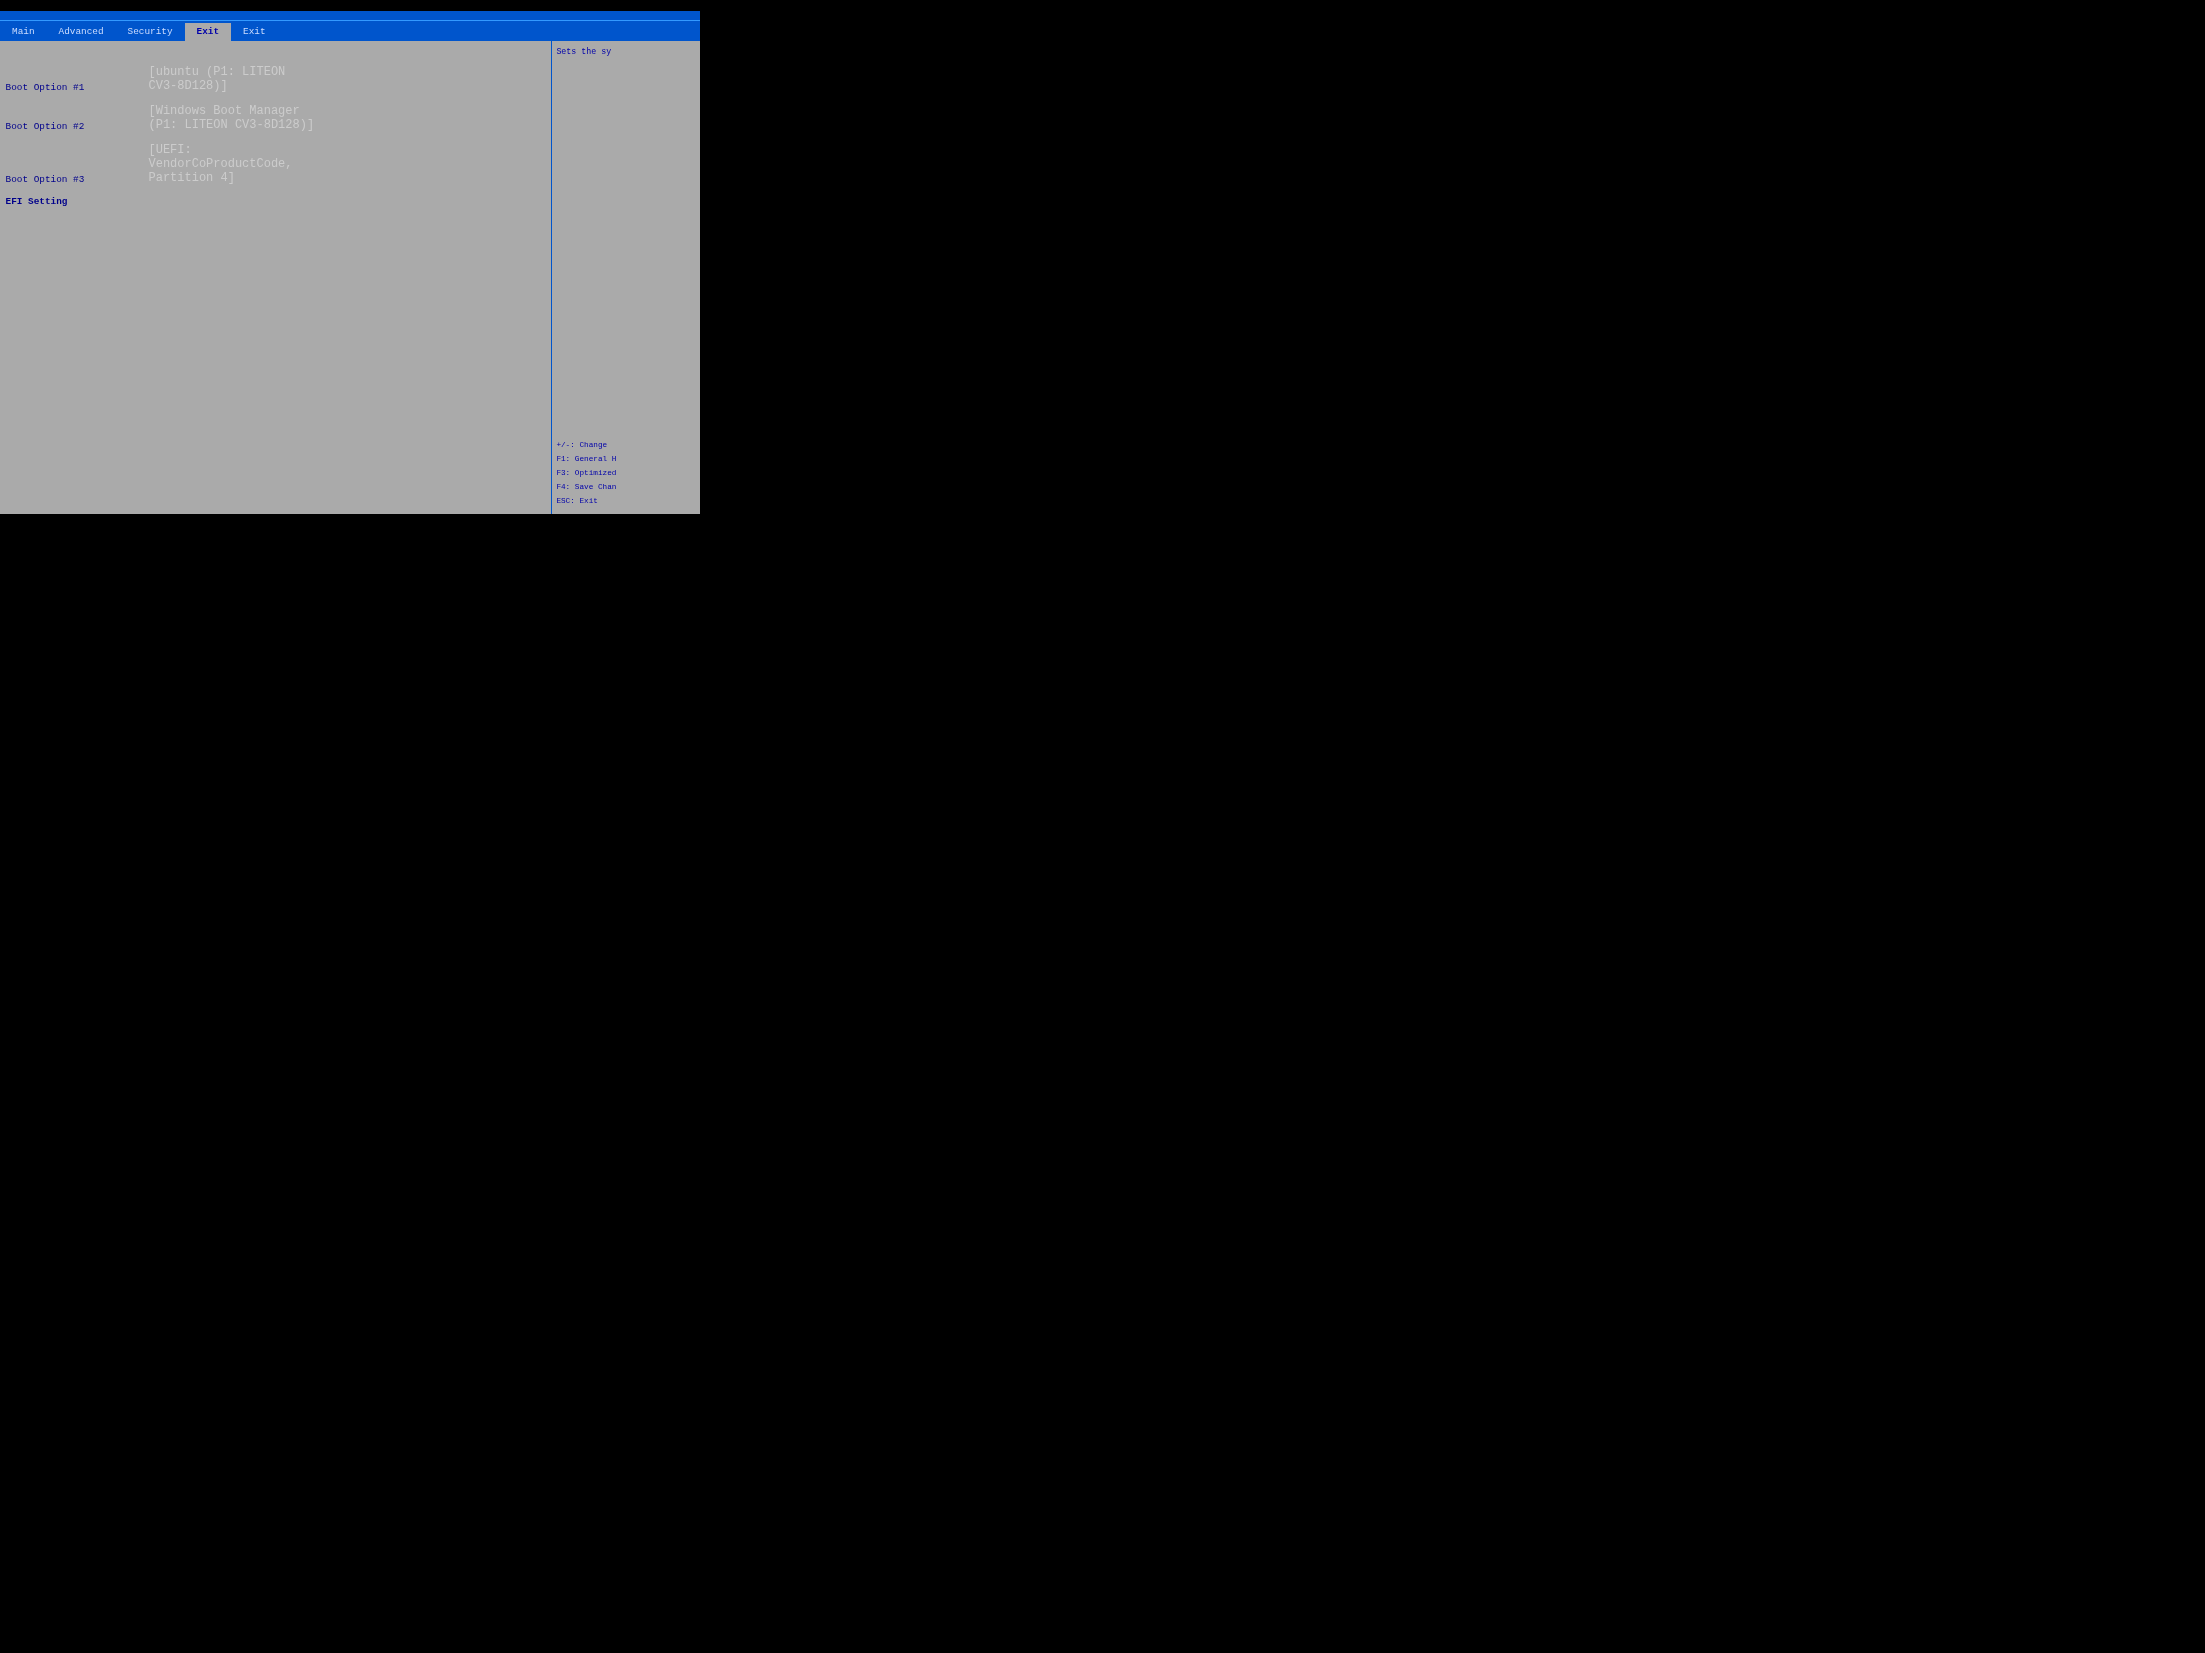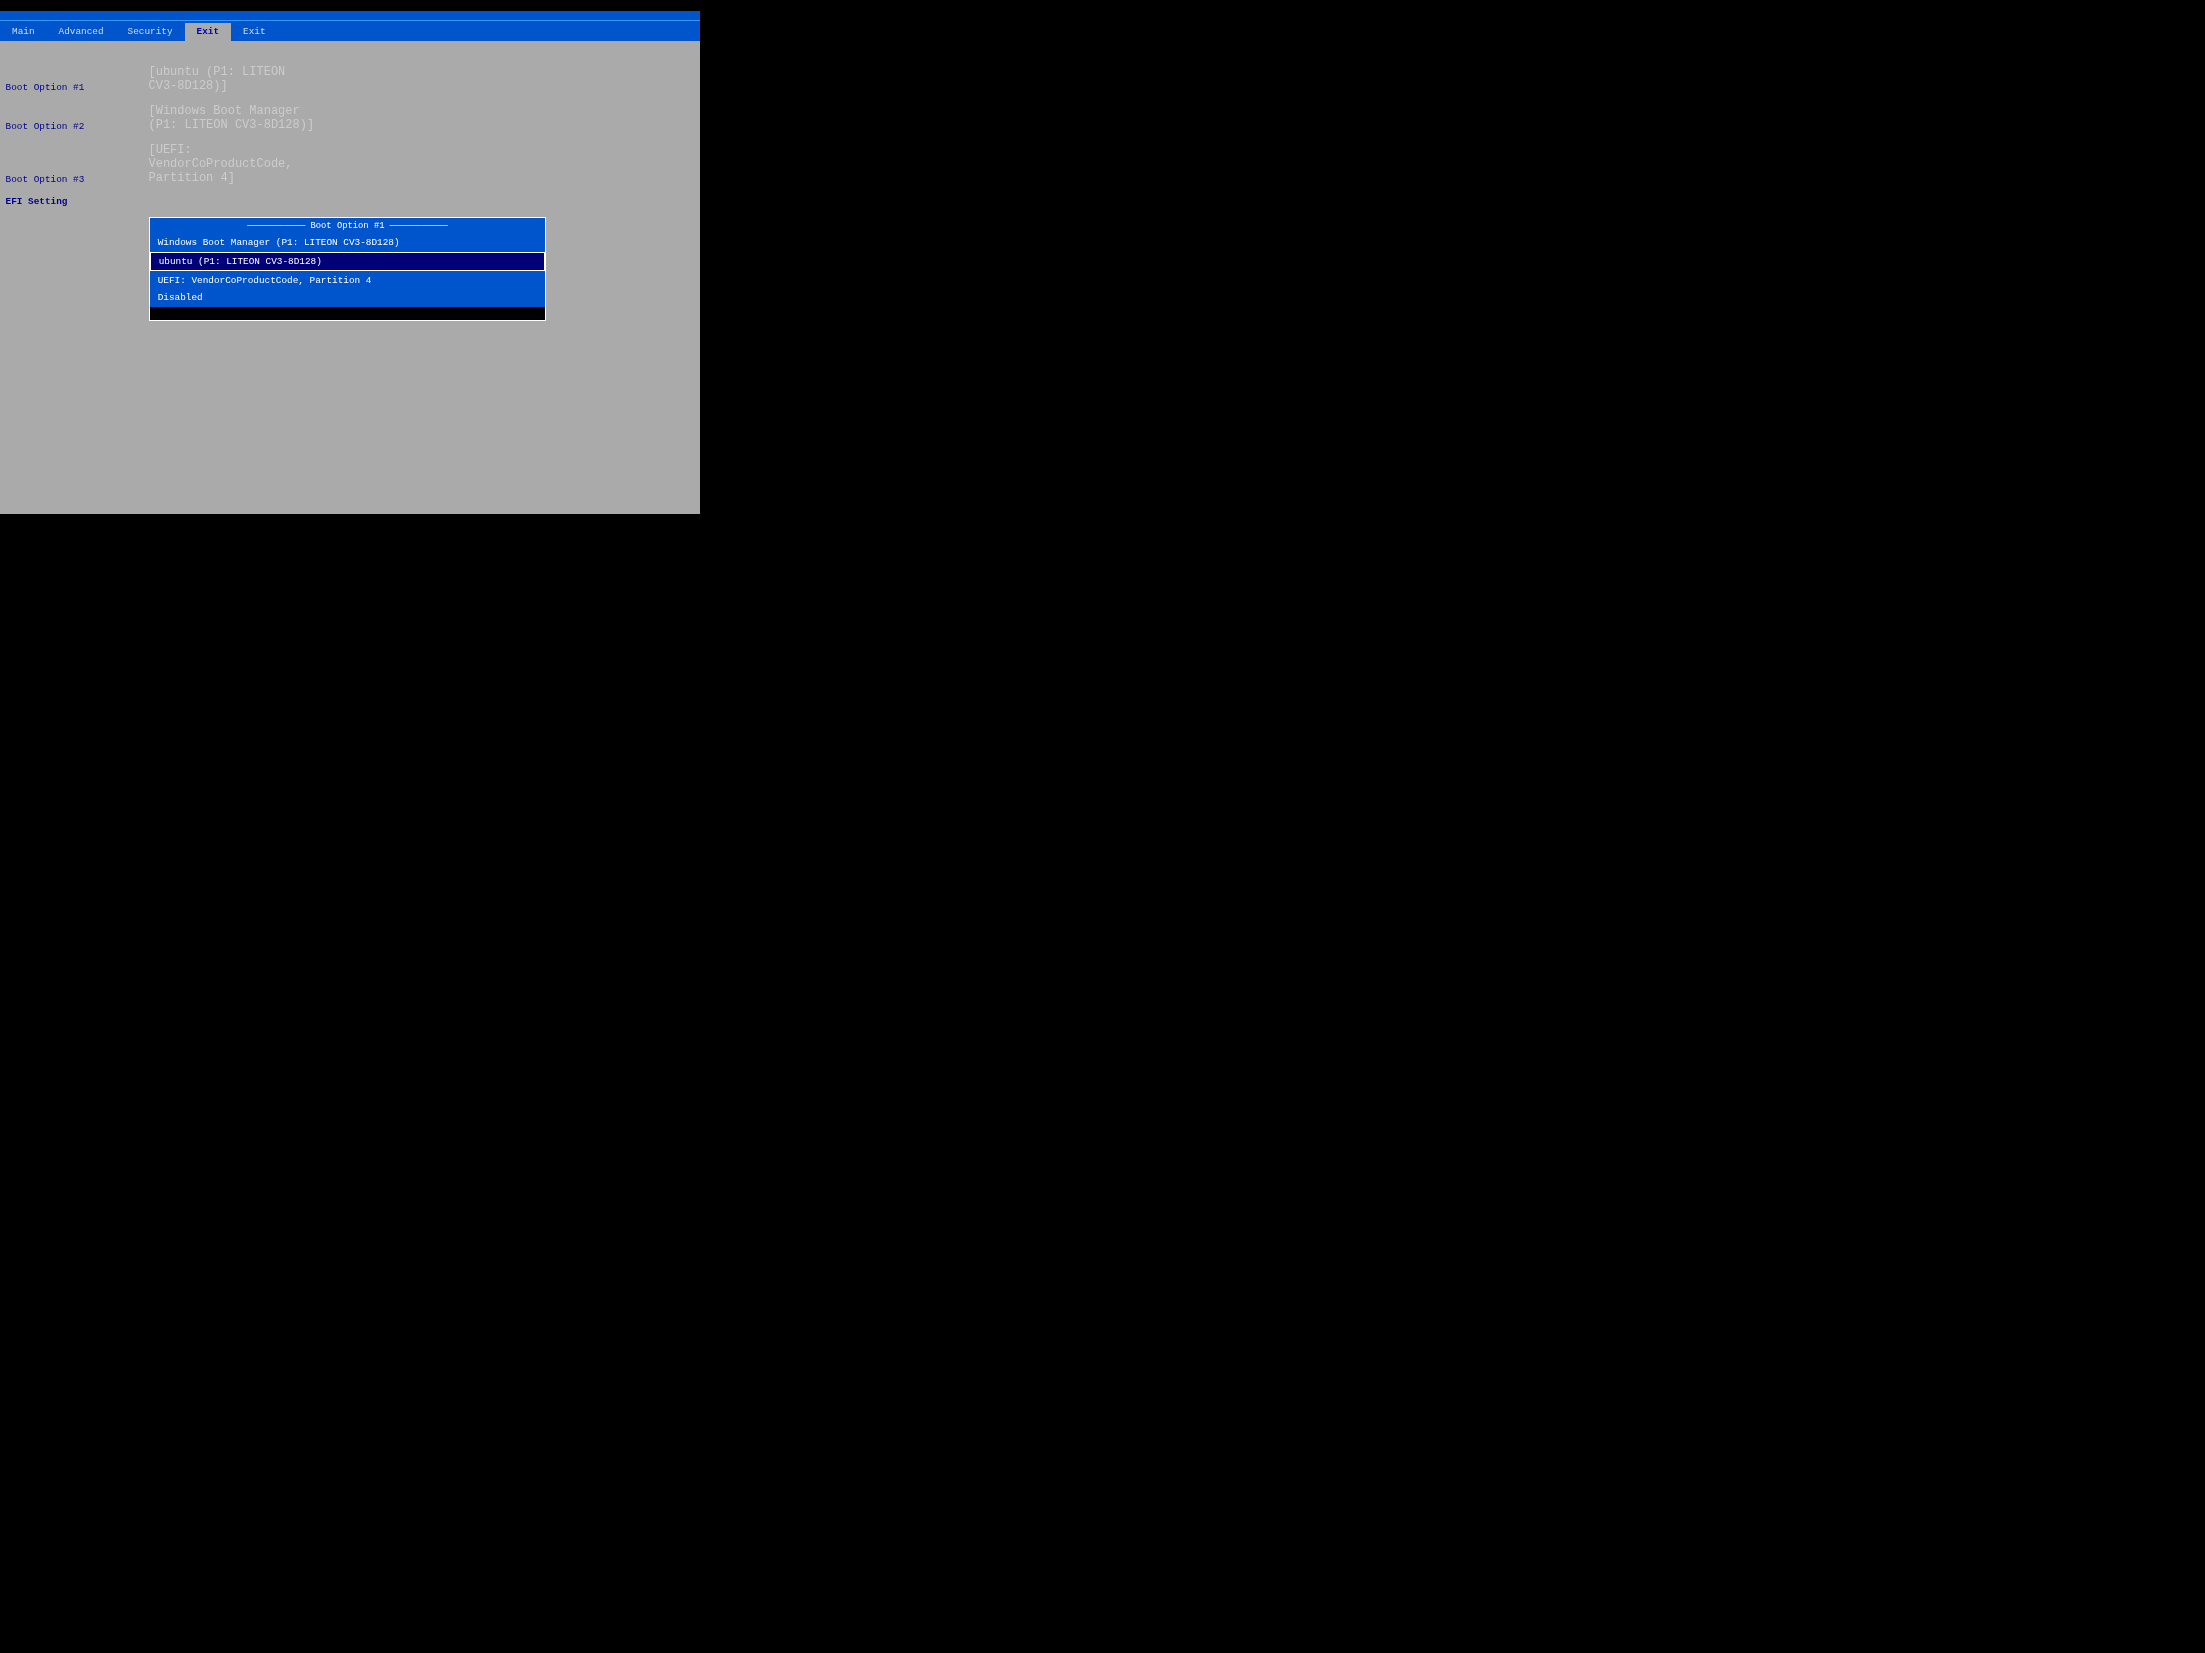--- a/index.html
+++ b/index.html
@@ -226,37 +226,31 @@
         <div class="boot-option-label">Boot Option #3</div>
         <div class="boot-option-value">
           [UEFI:<br>VendorCoProductCode,<br>Partition 4]
         </div>
       </div>
 
       <div class="efi-setting-row boot-option-row">
         <div class="efi-setting-label">EFI Setting</div>
       </div>
 
-      <div id="boot-option-popup">
-        <div id="popup-title">
-          ——————————— Boot Option #1 ———————————
-        </div>
-        <div class="popup-item">
-          Windows Boot Manager (P1: LITEON CV3-8D128)
-        </div>
-        <div class="popup-item selected">
-          ubuntu (P1: LITEON CV3-8D128)
-        </div>
-        <div class="popup-item">
-          UEFI: VendorCoProductCode, Partition 4
-        </div>
-        <div class="popup-item">
-          Disabled
-        </div>
-        <div id="popup-black-bar"></div>
-      </div>
 
     </div>
 
+    <div id="right-panel">
+      <div id="help-text">
+        Sets the sy
+      </div>
+      <div id="key-hints">
+        +/-: Change<br>
+        F1: General H<br>
+        F3: Optimized<br>
+        F4: Save Chan<br>
+        ESC: Exit
+      </div>
+    </div>
 
   </div>
 </div>
 
 
 </body></html>

